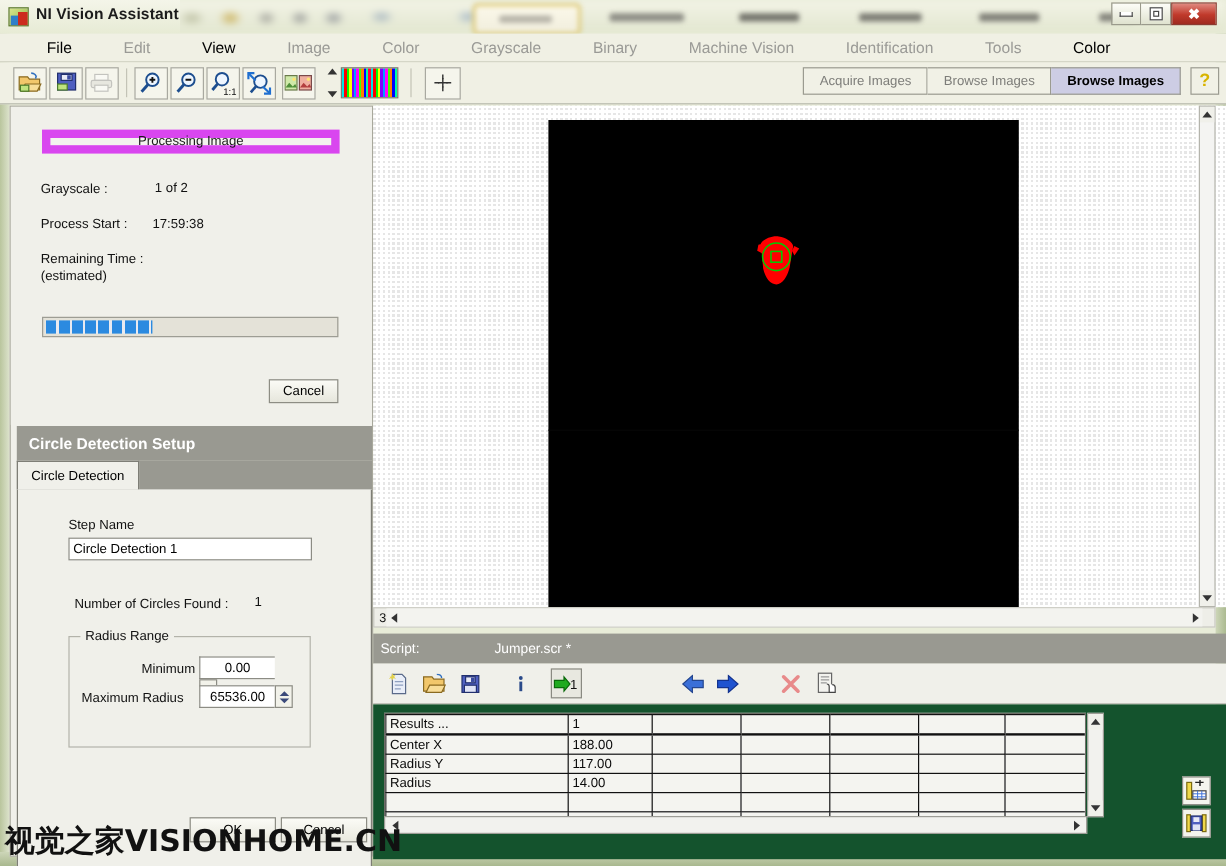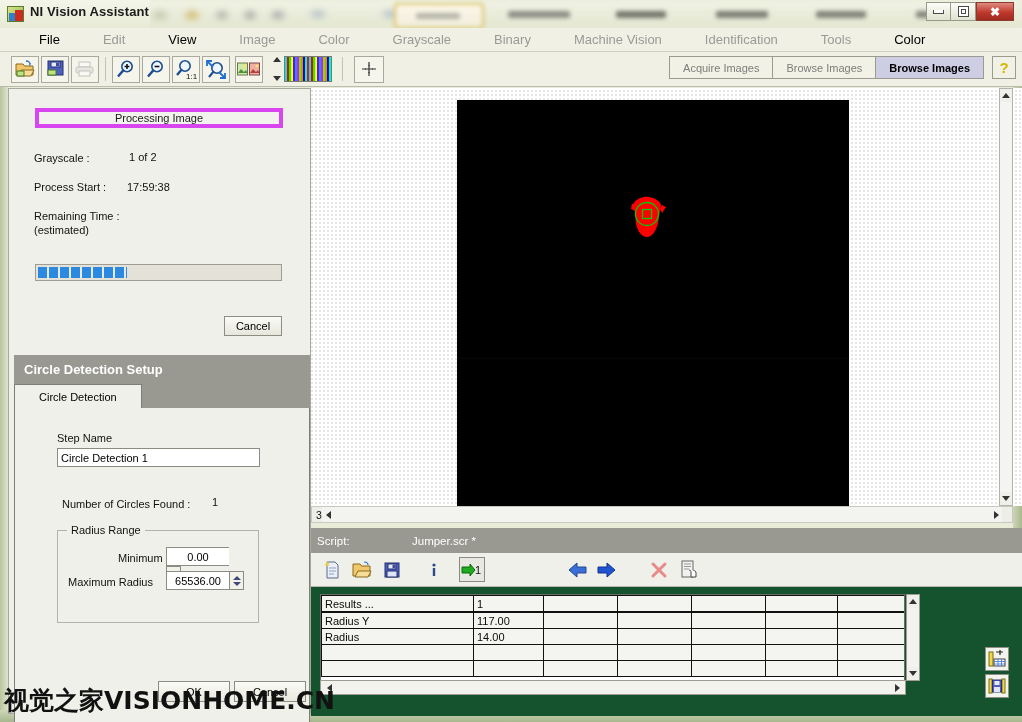--- a/index.html
+++ b/index.html
@@ -157,21 +157,21 @@
   }
 
   
   .leftpanel{
     position:absolute;left:8px;top:88px;width:303px;height:626px;
     background:#f0f0ea;border:1px solid #a8a89c;box-sizing:border-box;
   }
   .proc-box{position:absolute;left:0;top:0;width:301px;height:265px;background:#f0f0ea;}
   .proc-header{
     position:absolute;left:26px;top:19px;width:248px;height:20px;
-    border:4px solid #d946ef;background:#f3f3ee;
+    border:7px solid #d946ef;background:#f3f3ee;
     display:flex;align-items:center;justify-content:center;
     font-size:11px;color:#1a1a1a;box-sizing:border-box;
   }
   .lbl{position:absolute;font-size:11px;color:#111;}
   .val{position:absolute;font-size:11px;color:#111;}
   .progress-track{
     position:absolute;left:26px;top:175px;width:247px;height:17px;
     border:1px solid #9d9d94;background:#e4e2d8;box-sizing:border-box;
     padding:2px;
   }
@@ -188,21 +188,21 @@
 
   .setup-header{
     position:absolute;left:5px;top:266px;width:296px;height:29px;
     background:#999991;color:#fff;font-weight:bold;font-size:13px;
     display:flex;align-items:center;padding-left:10px;box-sizing:border-box;
   }
   .tabstrip{
     position:absolute;left:5px;top:295px;width:296px;height:24px;background:#999991;
   }
   .tabsel{
-    position:absolute;left:0px;top:0px;height:24px;padding:0 24px;
+    position:absolute;left:0px;top:0px;height:24px;padding:0 11px;
     background:#f0f0ea;display:flex;align-items:center;font-size:11px;color:#000;
     border:1px solid #7e7e76;border-bottom:none;box-sizing:border-box;
   }
   .tabbody{
     position:absolute;left:5px;top:319px;width:296px;height:384px;
     background:#f0f0ea;border:1px solid #7e7e76;border-top:none;box-sizing:border-box;
   }
   .field-label{position:absolute;font-size:11px;color:#111;}
   .textinput{
     position:absolute;border:1px solid #8c8c84;background:#fff;
@@ -674,20 +674,29 @@
               <tr class="hdr">
                 <td>Results ...</td>
                 <td>1</td>
                 <td></td>
                 <td></td>
                 <td></td>
                 <td></td>
                 <td></td>
               </tr>
               <tr>
+                <td>Center X</td>
+                <td>188.00</td>
+                <td></td>
+                <td></td>
+                <td></td>
+                <td></td>
+                <td></td>
+              </tr>
+              <tr>
                 <td>Radius Y</td>
                 <td>117.00</td>
                 <td></td>
                 <td></td>
                 <td></td>
                 <td></td>
                 <td></td>
               </tr>
               <tr>
                 <td>Radius</td>

